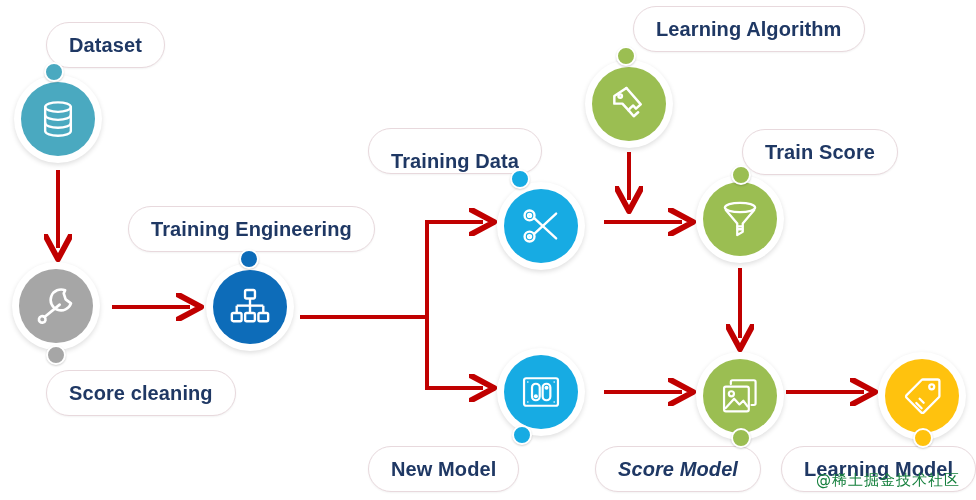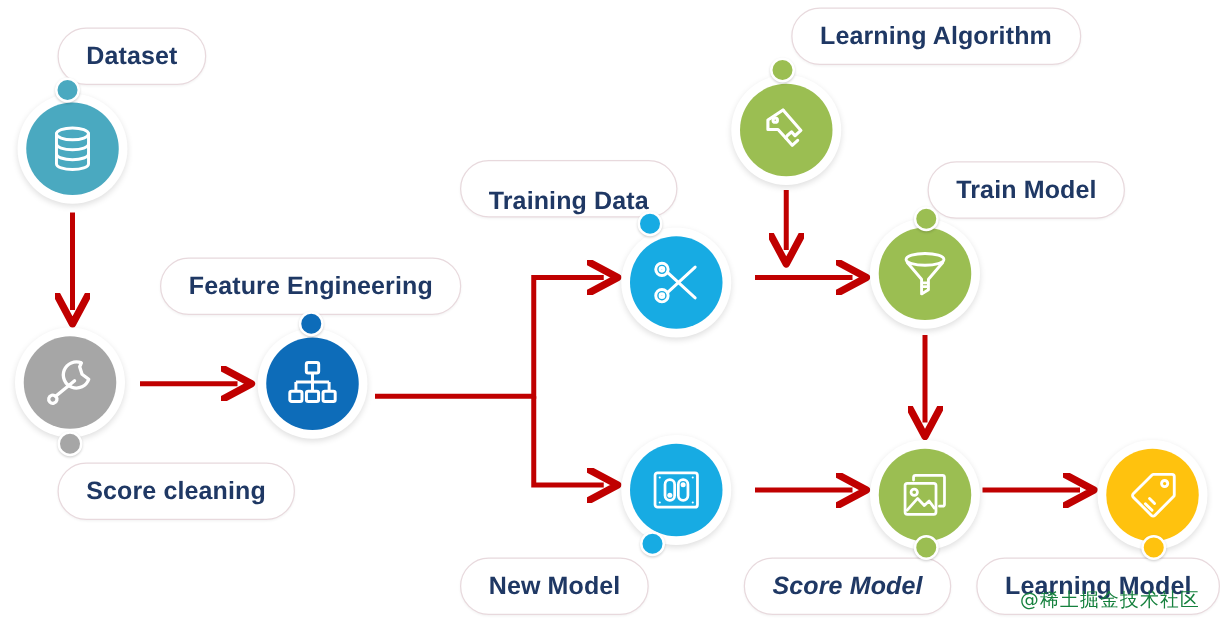--- a/index.html
+++ b/index.html
@@ -131,37 +131,37 @@
 
   <div class="pill" style="left:46px; top:22px;">
     <span>Dataset</span>
   </div>
 
   <div class="pill" style="left:46px; top:370px;">
     <span>Score cleaning</span>
   </div>
 
   <div class="pill" style="left:128px; top:206px;">
-    <span>Feature Engineering</span>
+    <span>Training Engineering</span>
   </div>
 
   <div class="pill" style="left:368px; top:128px;align-items:flex-end;">
     <span>Training Data</span>
   </div>
 
   <div class="pill" style="left:368px; top:446px;">
     <span>New Model</span>
   </div>
 
   <div class="pill" style="left:633px; top:6px;">
     <span>Learning Algorithm</span>
   </div>
 
   <div class="pill" style="left:742px; top:129px;">
-    <span>Train Model</span>
+    <span>Train Score</span>
   </div>
 
   <div class="pill" style="left:595px; top:446px;font-style:italic;">
     <span>Score Model</span>
   </div>
 
   <div class="pill" style="left:781px; top:446px;">
     <span>Learning Model</span>
   </div>
 

